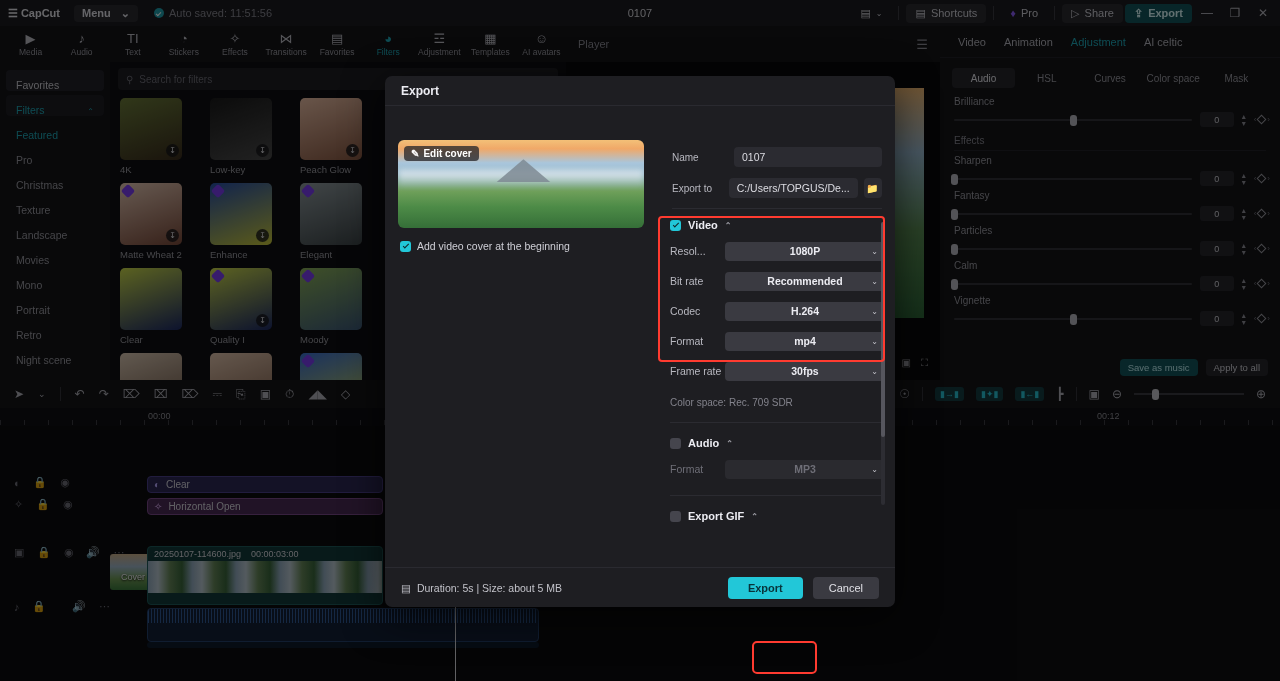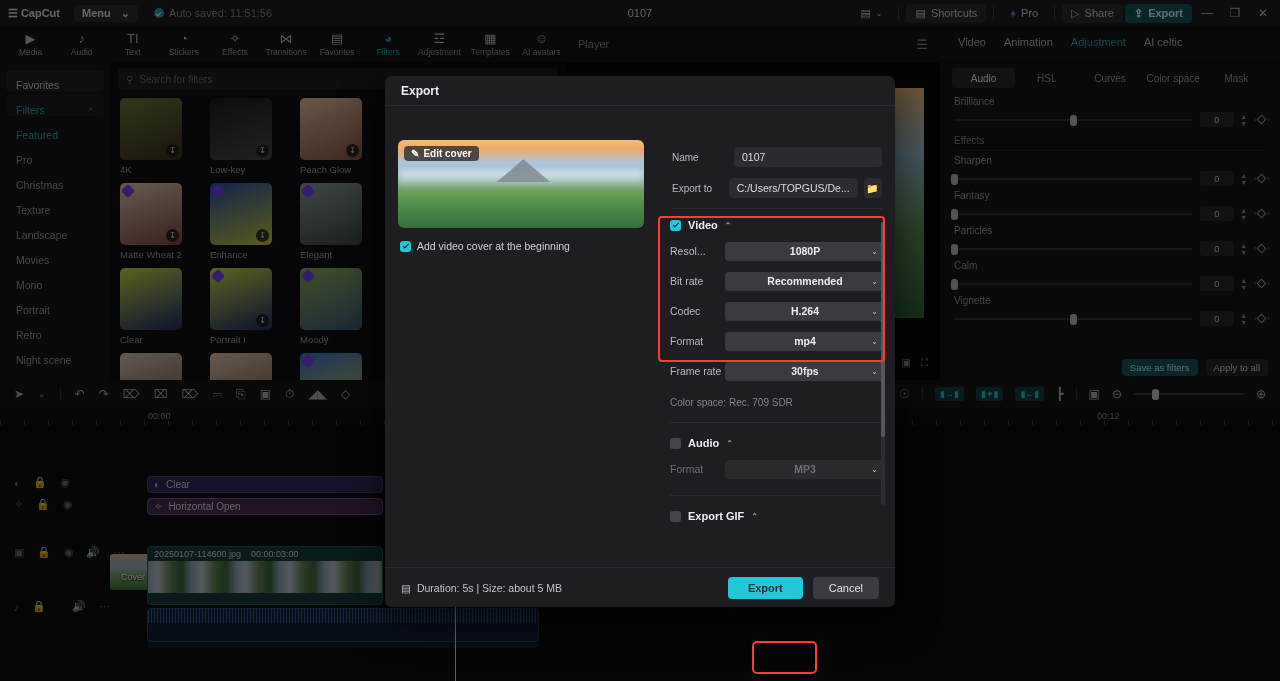--- a/index.html
+++ b/index.html
@@ -354,21 +354,21 @@
         </div>
         <div class="cell">
           <div class="thumb" style="background:linear-gradient(160deg,#c9d84a,#1d2a66)"></div>
           <div class="cname">Clear</div>
         </div>
         <div class="cell">
           <div class="thumb" style="background:linear-gradient(160deg,#ccd94b,#1d2a66)">
             <span class="pro"></span>
             <span class="dl">↧</span>
           </div>
-          <div class="cname">Portrait I</div>
+          <div class="cname">Quality I</div>
         </div>
         <div class="cell">
           <div class="thumb" style="background:linear-gradient(160deg,#8bb05a,#3e5a7a)">
             <span class="pro"></span>
           </div>
           <div class="cname">Moody</div>
         </div>
         <div class="cell">
           <div class="thumb" style="background:linear-gradient(160deg,#3a3a3a,#101010)"></div>
           <div class="cname">Noir</div>
@@ -523,21 +523,21 @@
             <span class="spin">▴<br>▾</span>
             <span class="kf">
               <span>‹</span>
               <span class="dia"></span>
               <span>›</span>
             </span>
           </div>
         </div>
       </div>
     <div class="insp-foot">
-      <div class="btn-preset">Save as filters</div>
+      <div class="btn-preset">Save as music</div>
       <div class="btn-apply">Apply to all</div>
     </div>
   </div>
 
   <div class="tl-tools">
     <span>➤</span>
     <span style="font-size:9px">⌄</span>
     <span class="vsep"></span>
     <span>↶</span>
     <span>↷</span>

